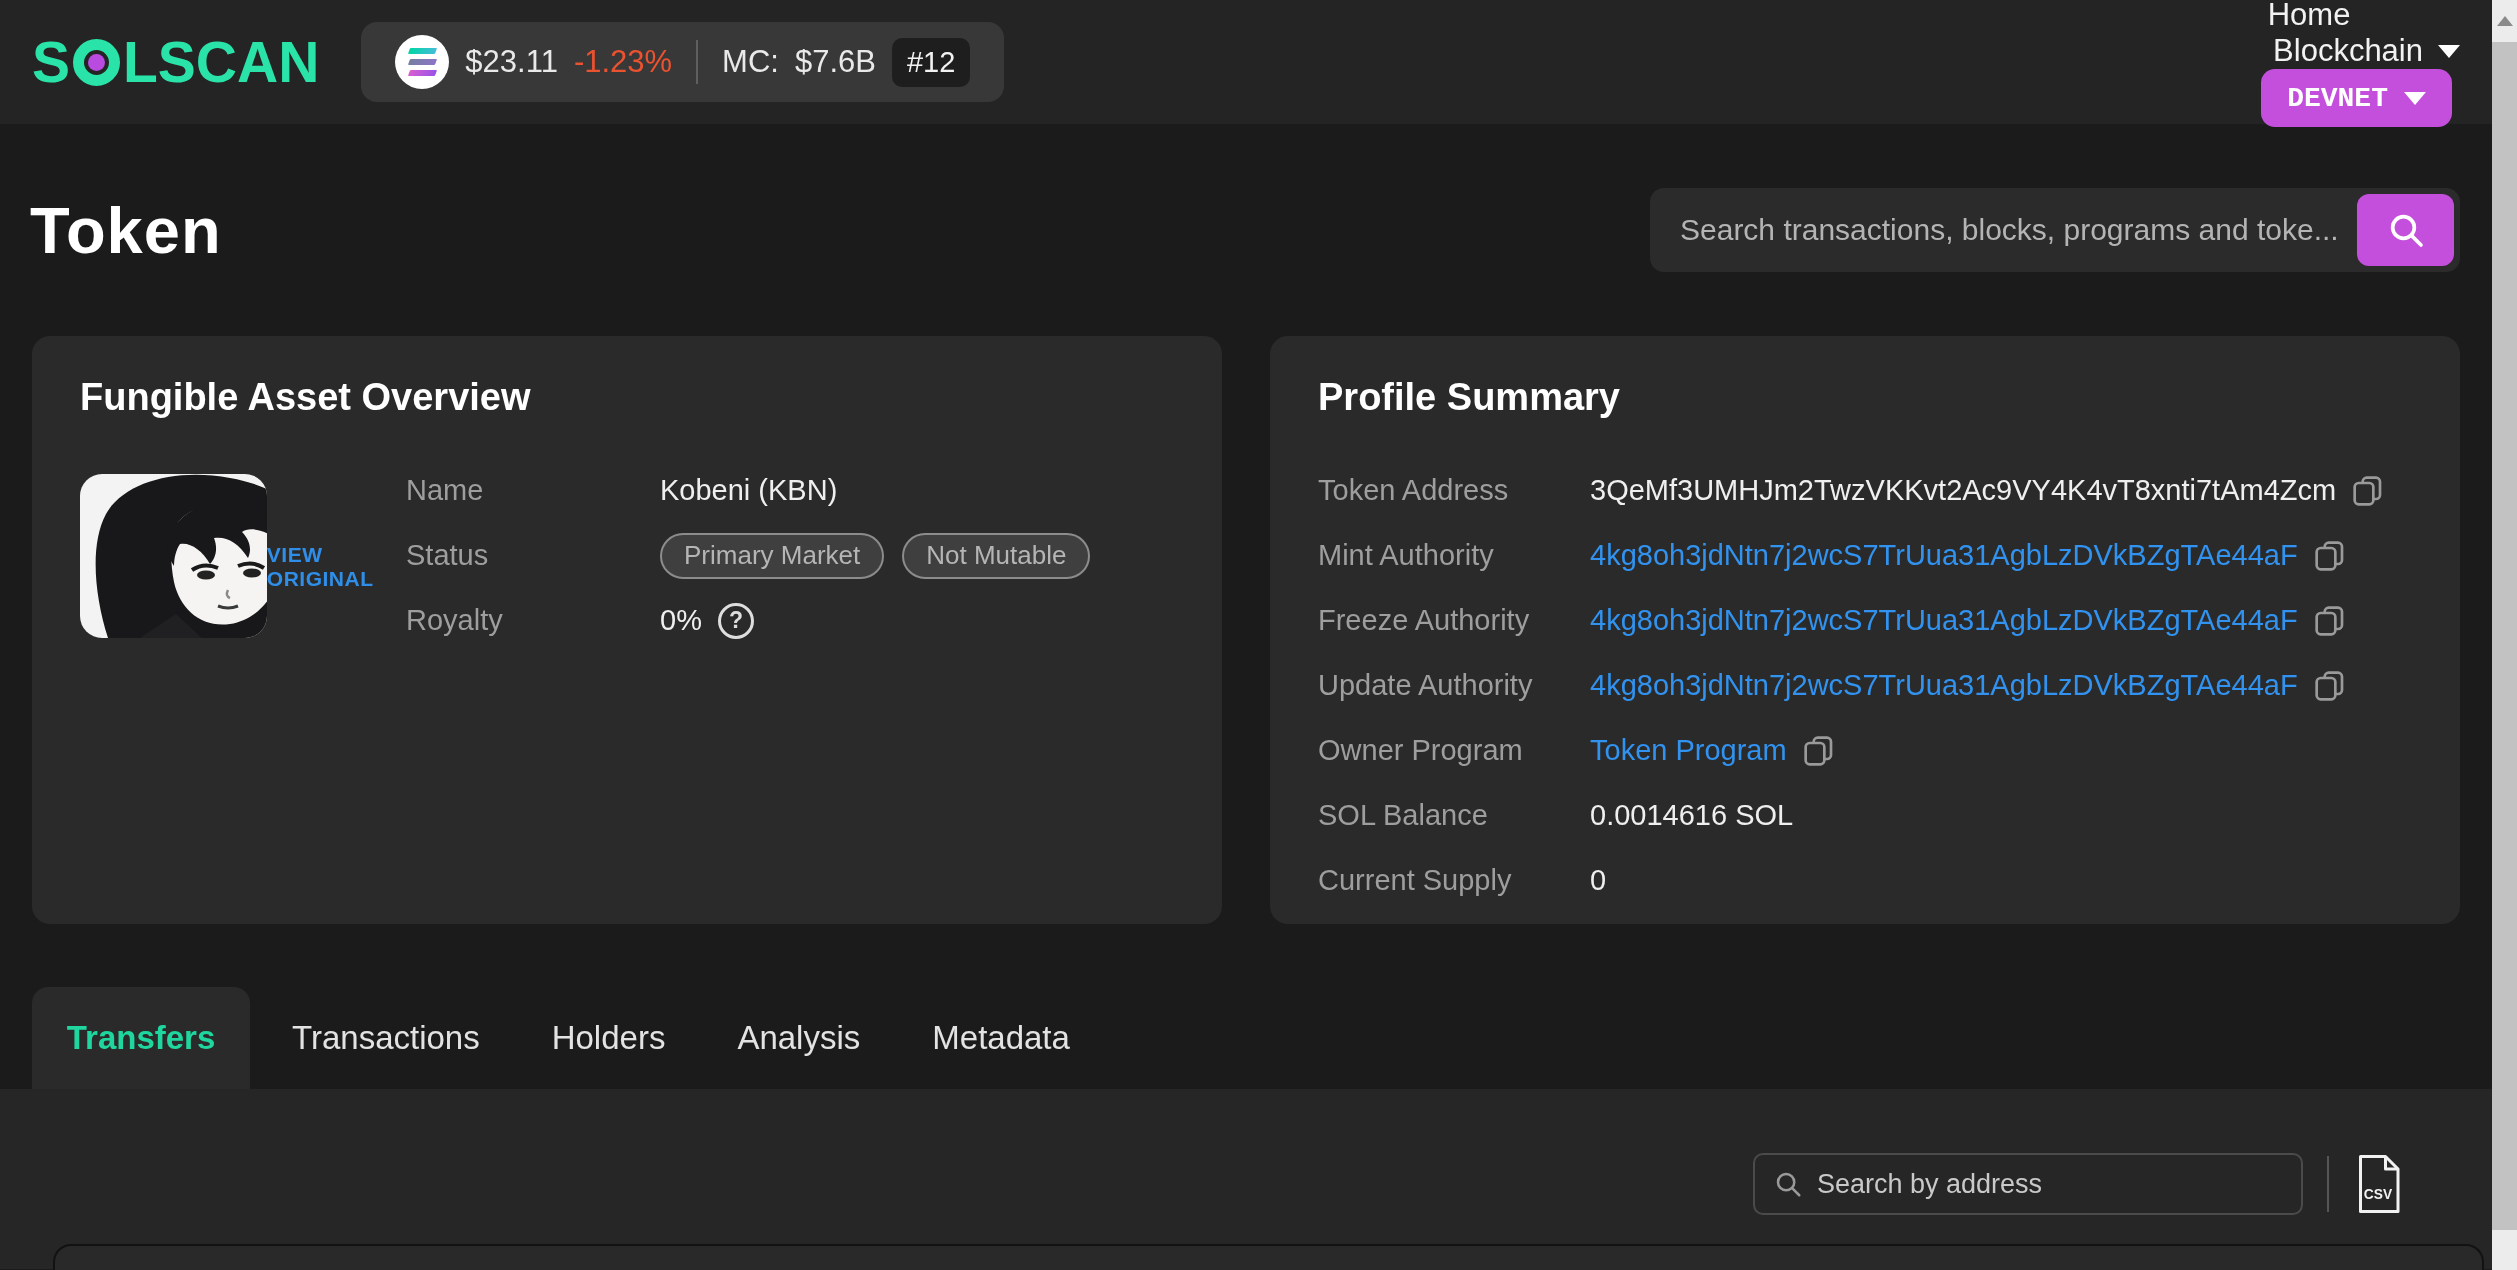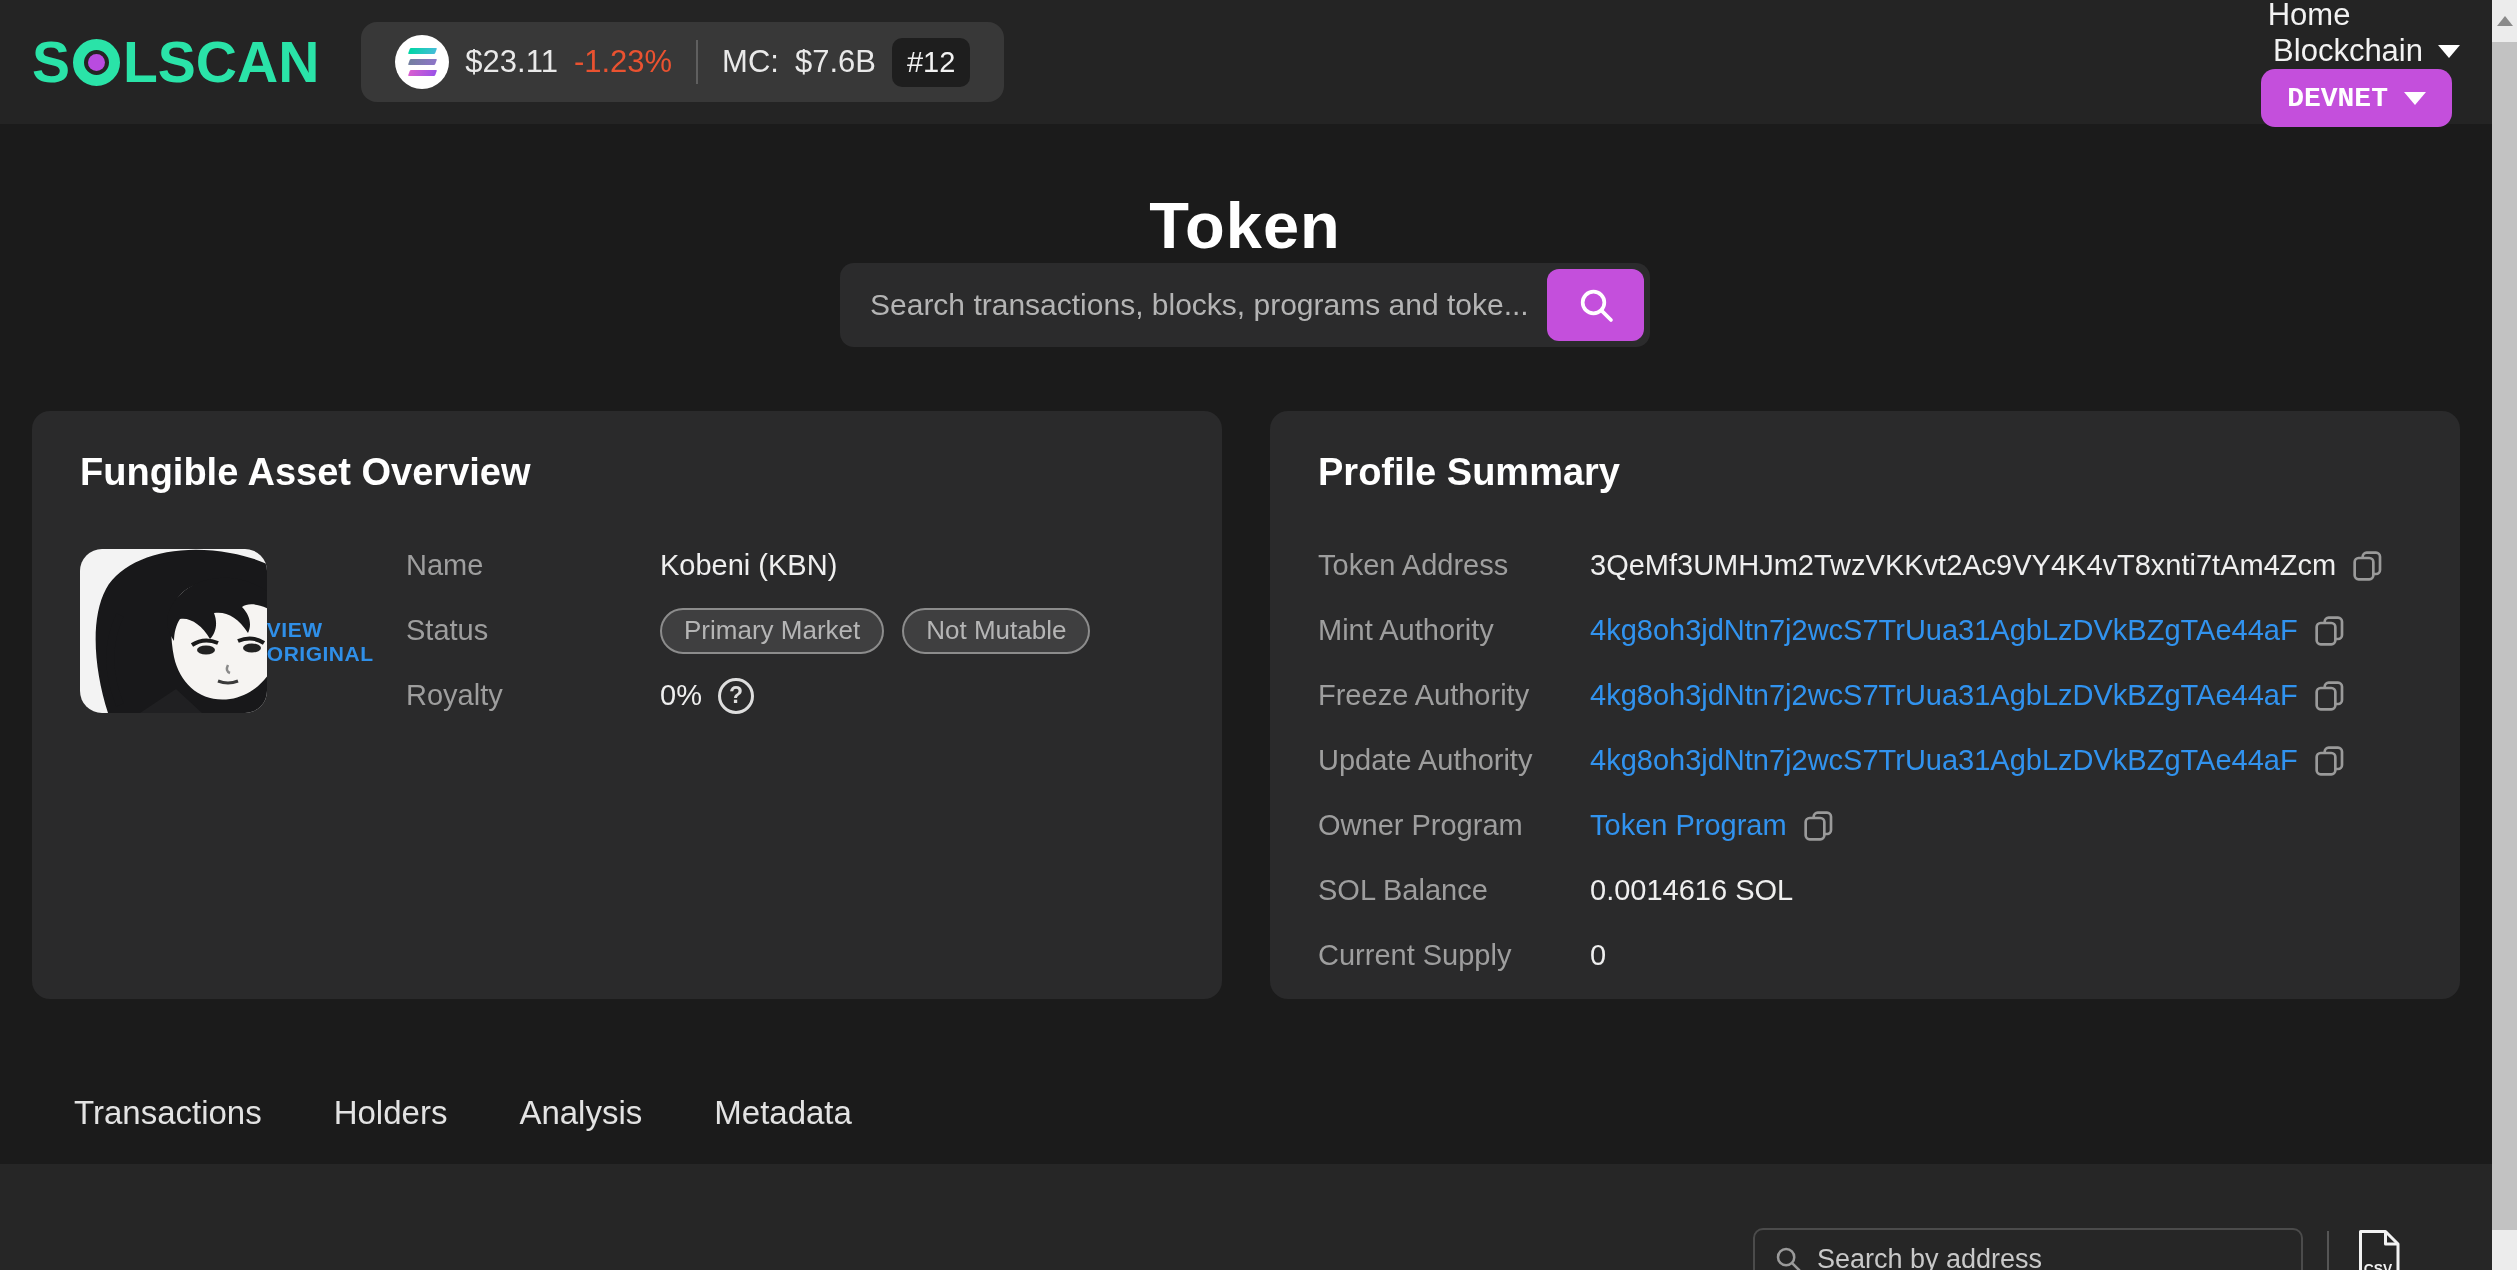--- a/index.html
+++ b/index.html
@@ -33,21 +33,21 @@
   .nav-link{ font-size:31px; color:#f2f2f2; cursor:pointer; display:flex; align-items:center; gap:15px; }
   .nav-link + .nav-link{ margin-left:115px; }
   .caret{ width:0; height:0; border-left:11px solid transparent; border-right:11px solid transparent;
           border-top:13px solid #ffffff; }
   .devnet-btn{ margin-left:95px; background:#c44fdc; color:#fff; font-weight:700; font-size:28px;
                border:none; border-radius:14px; height:58px; padding:0 26px;
                display:flex; align-items:center; gap:16px; cursor:pointer;
                font-family:Liberation Mono, monospace; }
   
   .page-header{ display:flex; justify-content:space-between; align-items:center;
-                margin:64px 57px 0 30px;flex-direction:column; }
+                margin:64px 57px 0 30px; }
   .page-title{ font-size:65px; font-weight:800; color:#ffffff; letter-spacing:1px; }
   .top-search{ width:810px; height:84px; background:#2b2b2c; border-radius:14px;
                display:flex; align-items:center; padding-left:30px; }
   .top-search input{ flex:1; background:transparent; border:none; outline:none;
                      font-size:30px; color:#dddddd; font-family:"Liberation Sans", sans-serif; }
   .top-search input::placeholder{ color:#b4b4b4; }
   .search-btn{ width:97px; height:72px; margin-right:6px; border:none; border-radius:12px;
                background:#c44fdc; display:flex; align-items:center; justify-content:center; cursor:pointer; }
   
   .cards{ display:flex; gap:48px; margin:64px 57px 0 32px; }
@@ -270,20 +270,21 @@
         <div class="row">
           <span class="row-label w2">Current Supply</span>
           <span class="row-value">0</span>
         </div>
 
       </div>
     </div>
   </div>
 
   <div class="tabs">
+    <div class="tab-active">Transfers</div>
     <div class="tab first">Transactions</div>
     <div class="tab">Holders</div>
     <div class="tab">Analysis</div>
     <div class="tab">Metadata</div>
   </div>
 
   <div class="panel">
     <div class="panel-controls">
       <div class="addr-search">
         <svg width="30" height="30" viewBox="0 0 24 24">

